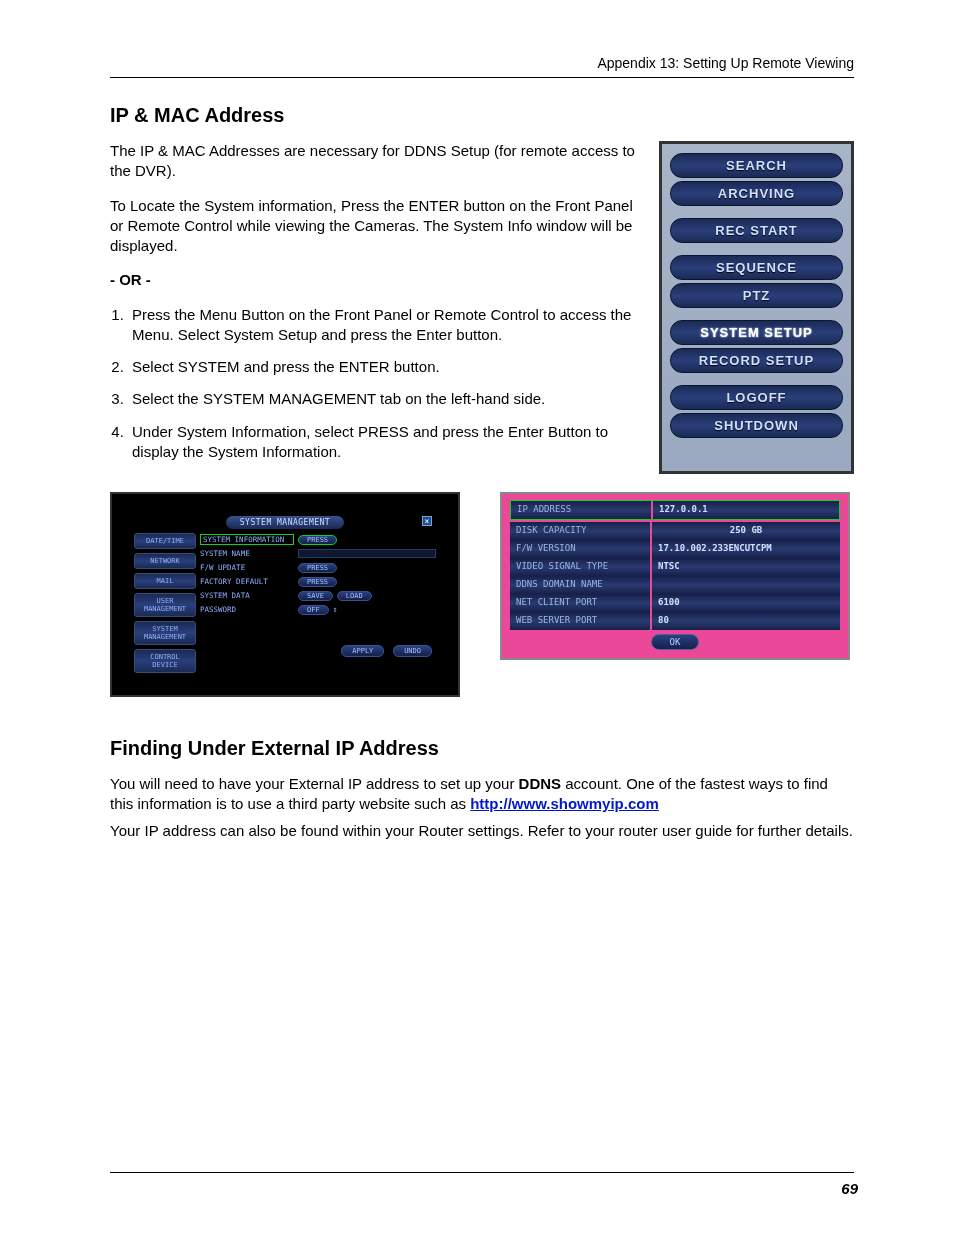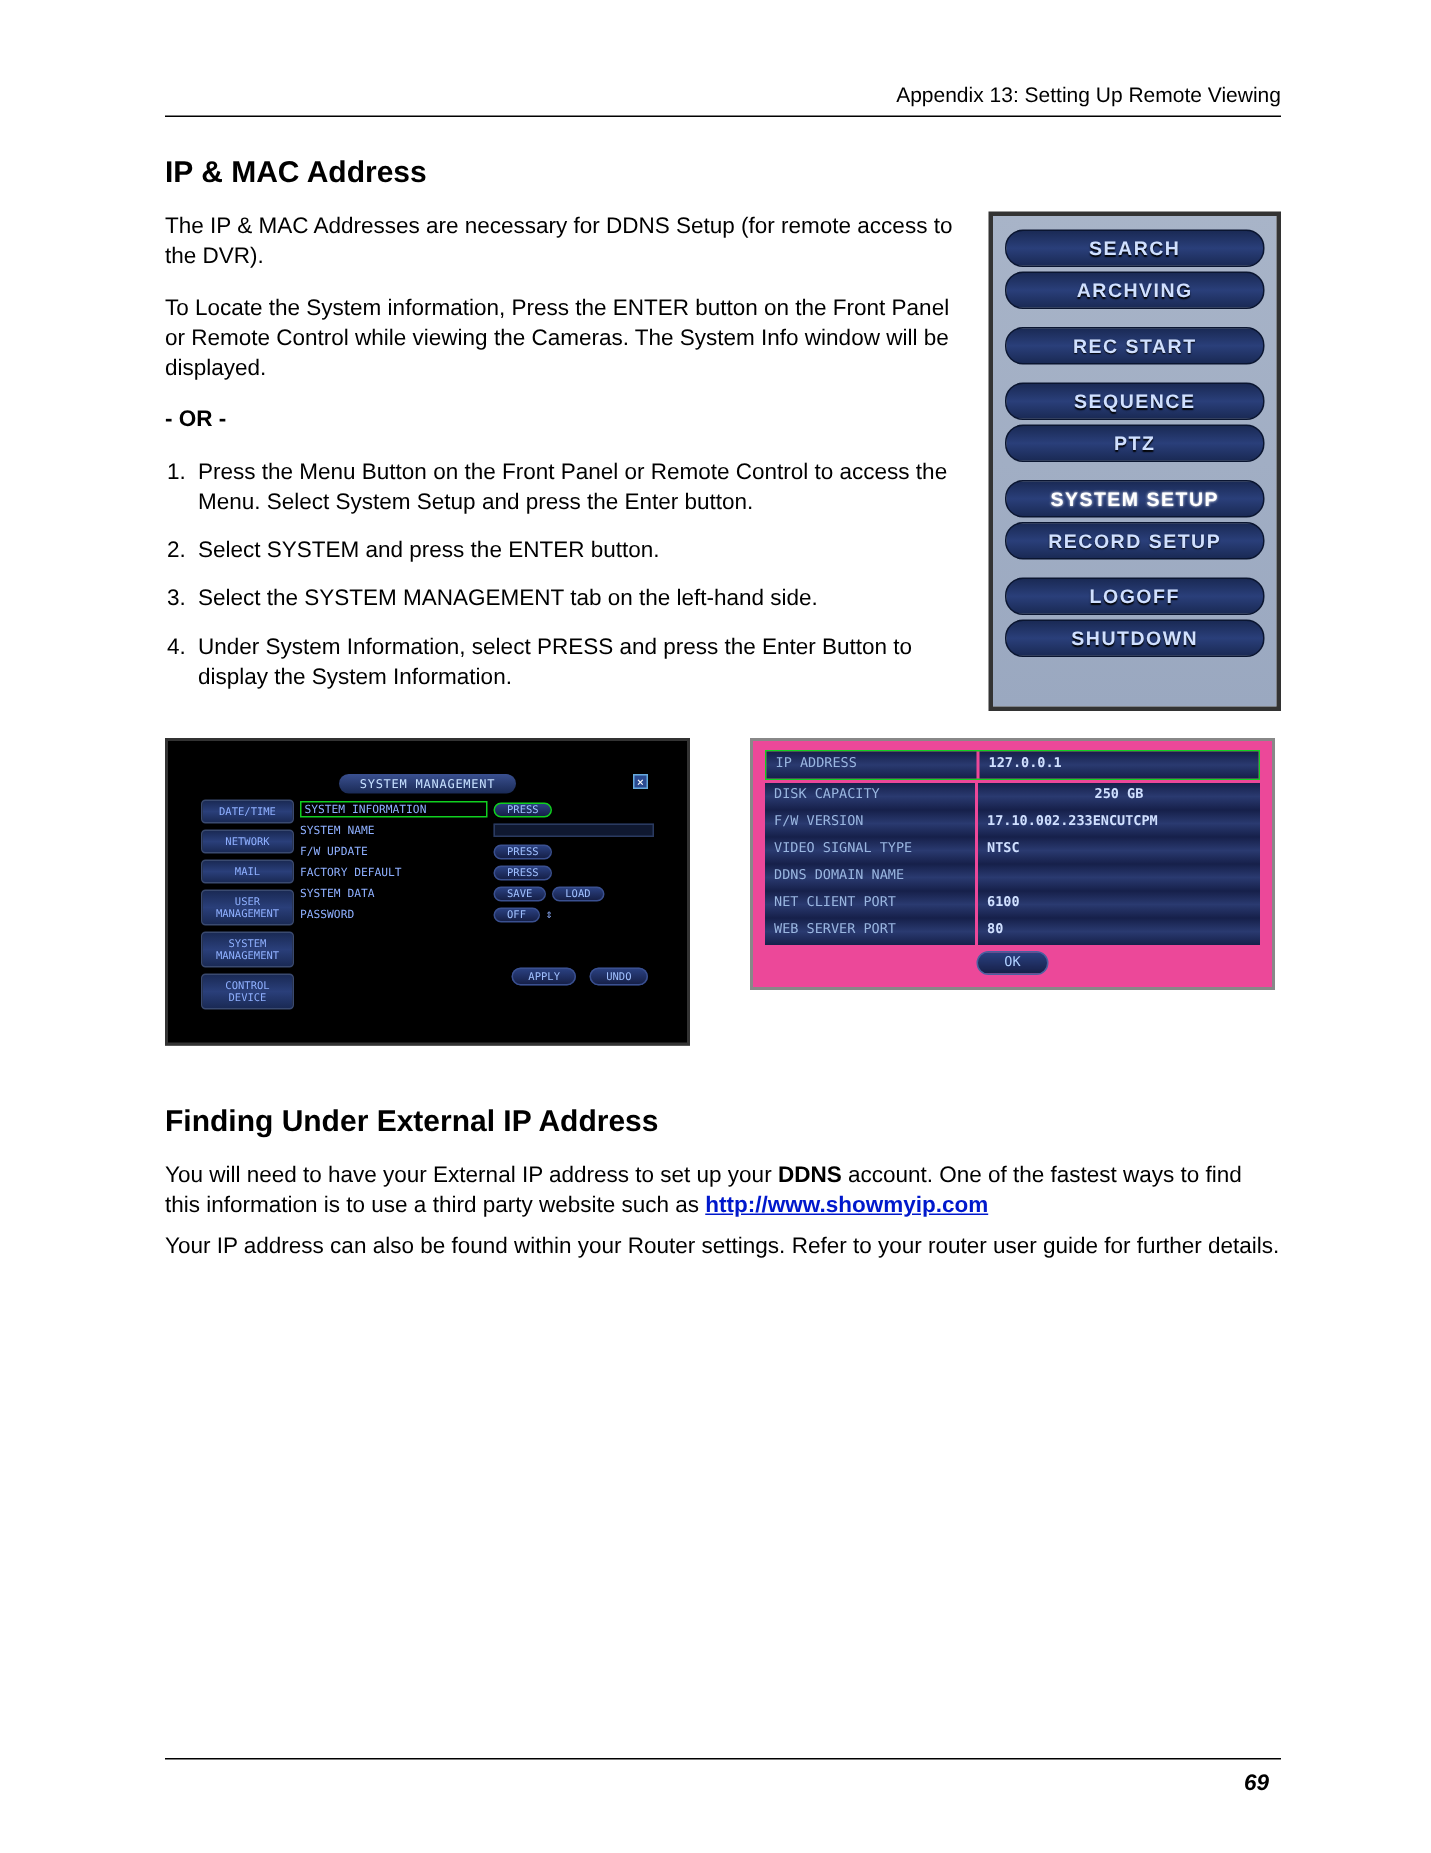--- a/index.html
+++ b/index.html
@@ -12,21 +12,21 @@
     position: relative;
     color: #000;
   }
   .header-line {
     font-size: 14px;
     text-align: right;
     margin-bottom: 6px;
   }
   hr.top { border: none; border-top: 1px solid #000; margin-bottom: 26px; }
   hr.bottom { border: none; border-top: 1px solid #000; position: absolute; bottom: 62px; left: 110px; right: 100px; }
-  .page-num { position: absolute; bottom: 38px; right: 108px; font-weight: bold; font-style: italic; font-size: 15px; margin-top: 15px; }
+  .page-num { position: absolute; bottom: 38px; right: 96px; font-weight: bold; font-style: italic; font-size: 15px; margin-top: 15px; }
   h2 { font-size: 20px; font-weight: bold; margin: 4px 0 14px 0; }
   .intro-row { display: flex; gap: 18px; }
   .intro-text { flex: 1; font-size: 15px; line-height: 1.35; }
   .intro-text p { margin-bottom: 14px; }
   .or { font-weight: bold; margin: 2px 0 14px 0; }
   ol { margin-left: 18px; font-size: 15px; line-height: 1.35; }
   ol li { margin-bottom: 12px; padding-left: 4px; }
   ol li .li-body { display: block; }
   
   .menu-panel {
@@ -82,21 +82,21 @@
     background: linear-gradient(#1a2a55, #2a3f7a 50%, #1a2a55);
     border: 1px solid #3a4a70;
     border-radius: 3px;
     padding: 3px 2px;
     font-size: 7px;
     text-align: center;
     color: #8fb0ff;
   }
   .sm-content { flex: 1; }
   .sm-row { display: flex; align-items: center; gap: 4px; margin-bottom: 1px; height: 13px; }
-  .sm-label { width: 125px; color: #8fb0ff; font-size: 7.5px; }
+  .sm-label { width: 94px; color: #8fb0ff; font-size: 7.5px; }
   .sm-label.hl { border: 1px solid #10d020; padding: 0 2px; }
   .sm-btn { background: linear-gradient(#2a4080, #162048); border-radius: 8px; padding: 0 8px; font-size: 7px; color: #a0c0ff; border: 1px solid #3a5090; }
   .sm-btn.hl { border: 1px solid #10d020; }
   .sm-input { background: #0f1830; border: 1px solid #2a3a60; flex: 1; height: 9px; }
   .sm-footer { text-align: right; margin-top: 30px; padding-right: 4px; }
   .sm-footer .sm-btn { margin-left: 4px; padding: 1px 10px; }
   
   .si-shot {
     width: 350px;
     background: #ec4899;

